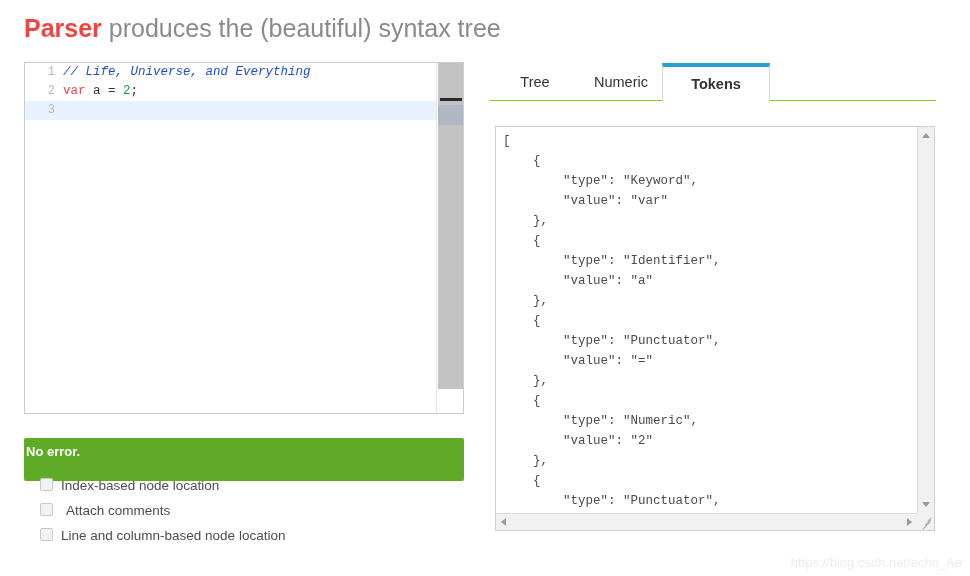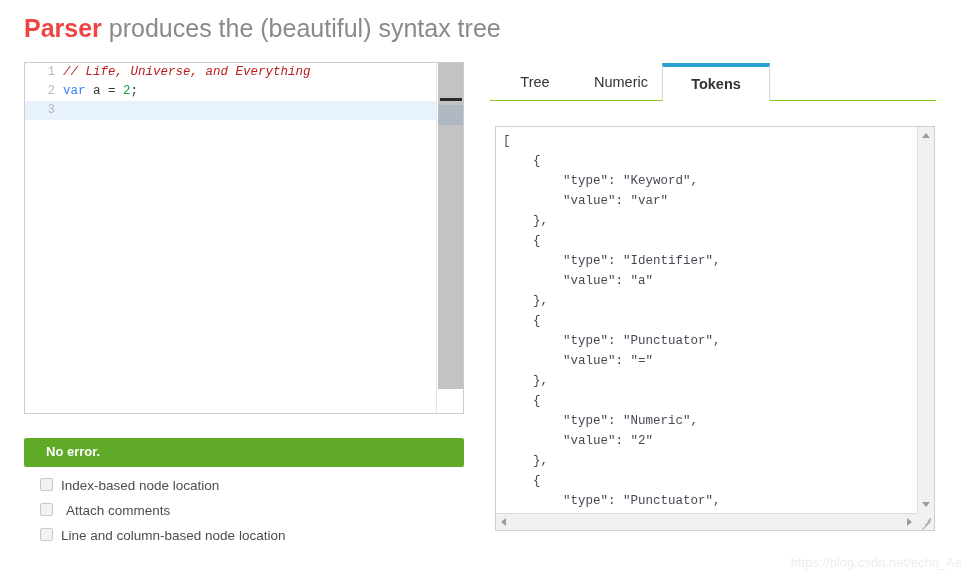--- a/index.html
+++ b/index.html
@@ -64,23 +64,23 @@
   .code-line.active { background: #e8f2fe; }
   .code-line .gutter {
     display: inline-block;
     width: 38px;
     text-align: right;
     padding-right: 8px;
     color: #b9b9b9;
     box-sizing: border-box;
     font-size: 12px;
   }
-  .code-line .code-text { color: #b91c1c; }
+  .code-line .code-text { color: #1d4ed8; }
   .tok-comment { color: #a0a0a0; font-style: italic; }
-  .tok-keyword { color: #3b82f6; }
+  .tok-keyword { color: #ef4444; }
   .tok-number  { color: #1a9e3c; }
   .tok-plain   { color: #333333; }
 
   
   #editor-scrollbar {
     position: absolute;
     top: 0;
     right: 0;
     width: 27px;
     height: 100%;
@@ -113,27 +113,27 @@
     background: #aab4c4;
     opacity: .75;
   }
 
   
   #status-bar {
     position: absolute;
     left: 24px;
     top: 438px;
     width: 440px;
-    height: 29px;
+    height: 43px;
     background: #5faa26;
     color: #ffffff;
     font-size: 13px;
     font-weight: bold;
     line-height: 27px;
-    padding-left: 22px;
+    padding-left: 2px;
     box-sizing: border-box;
     border-radius: 2px;
   }
 
   
   #options {
     position: absolute;
     left: 40px;
     top: 478px;
     width: 430px;

